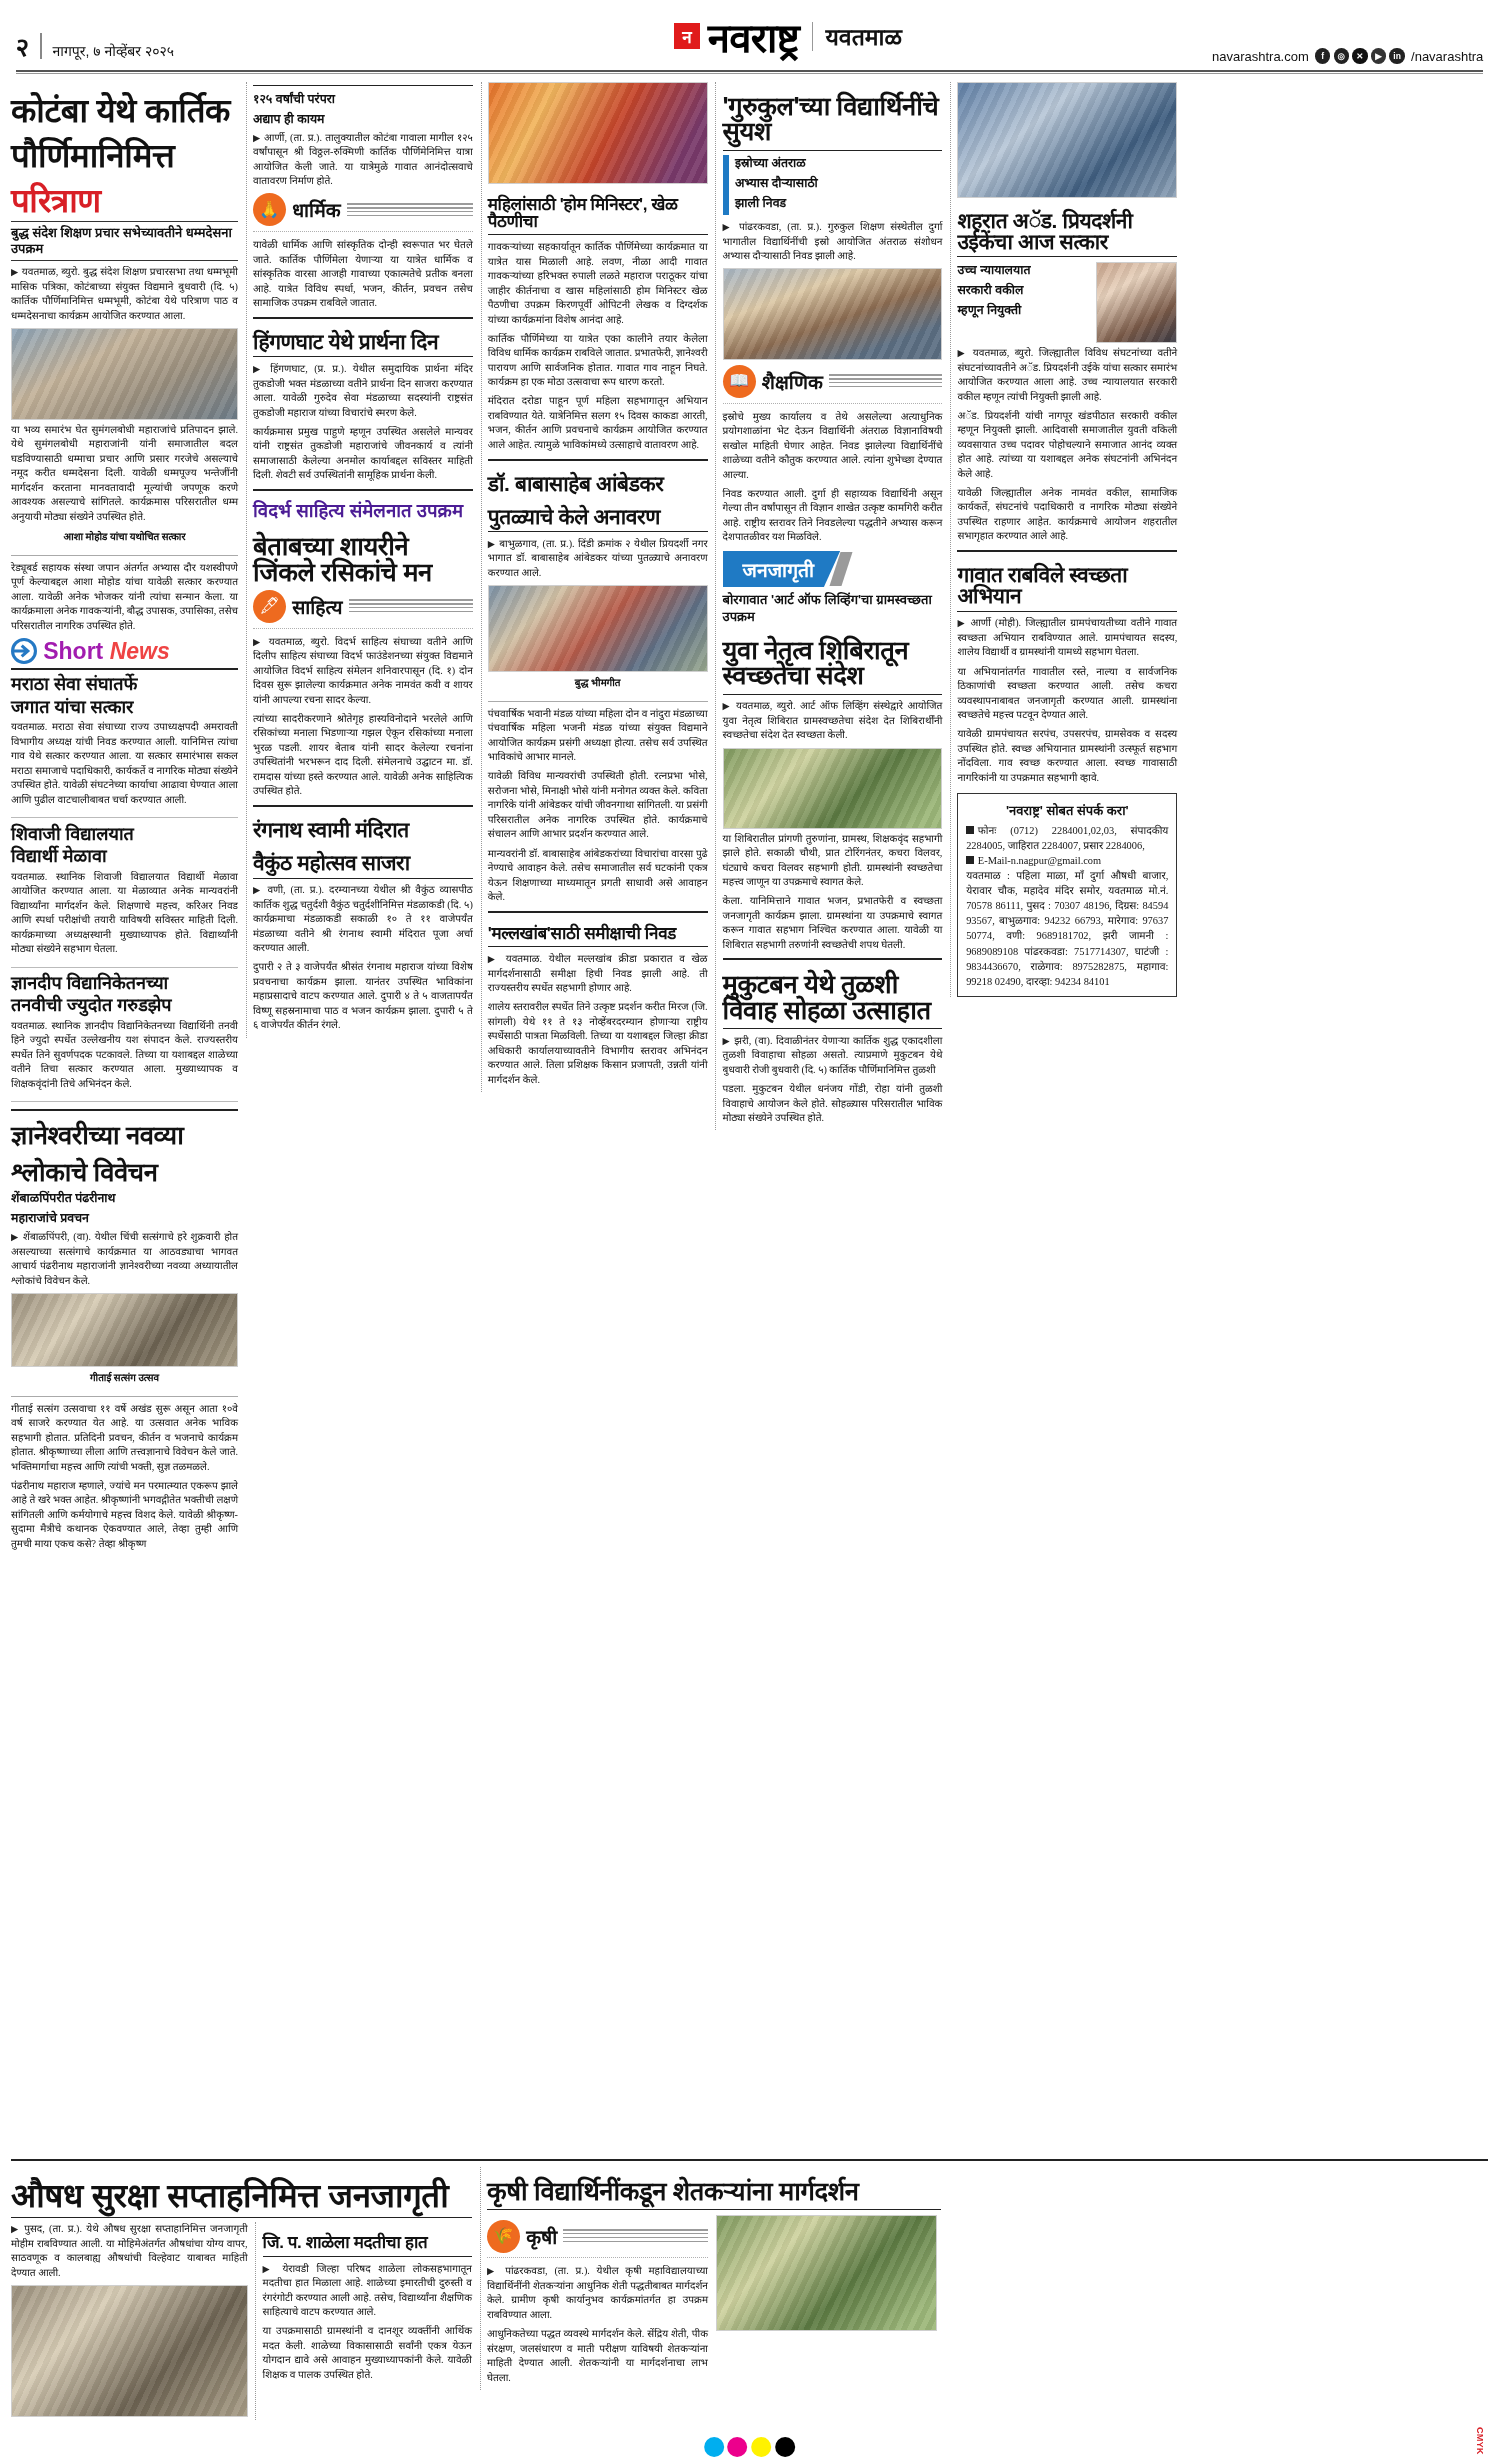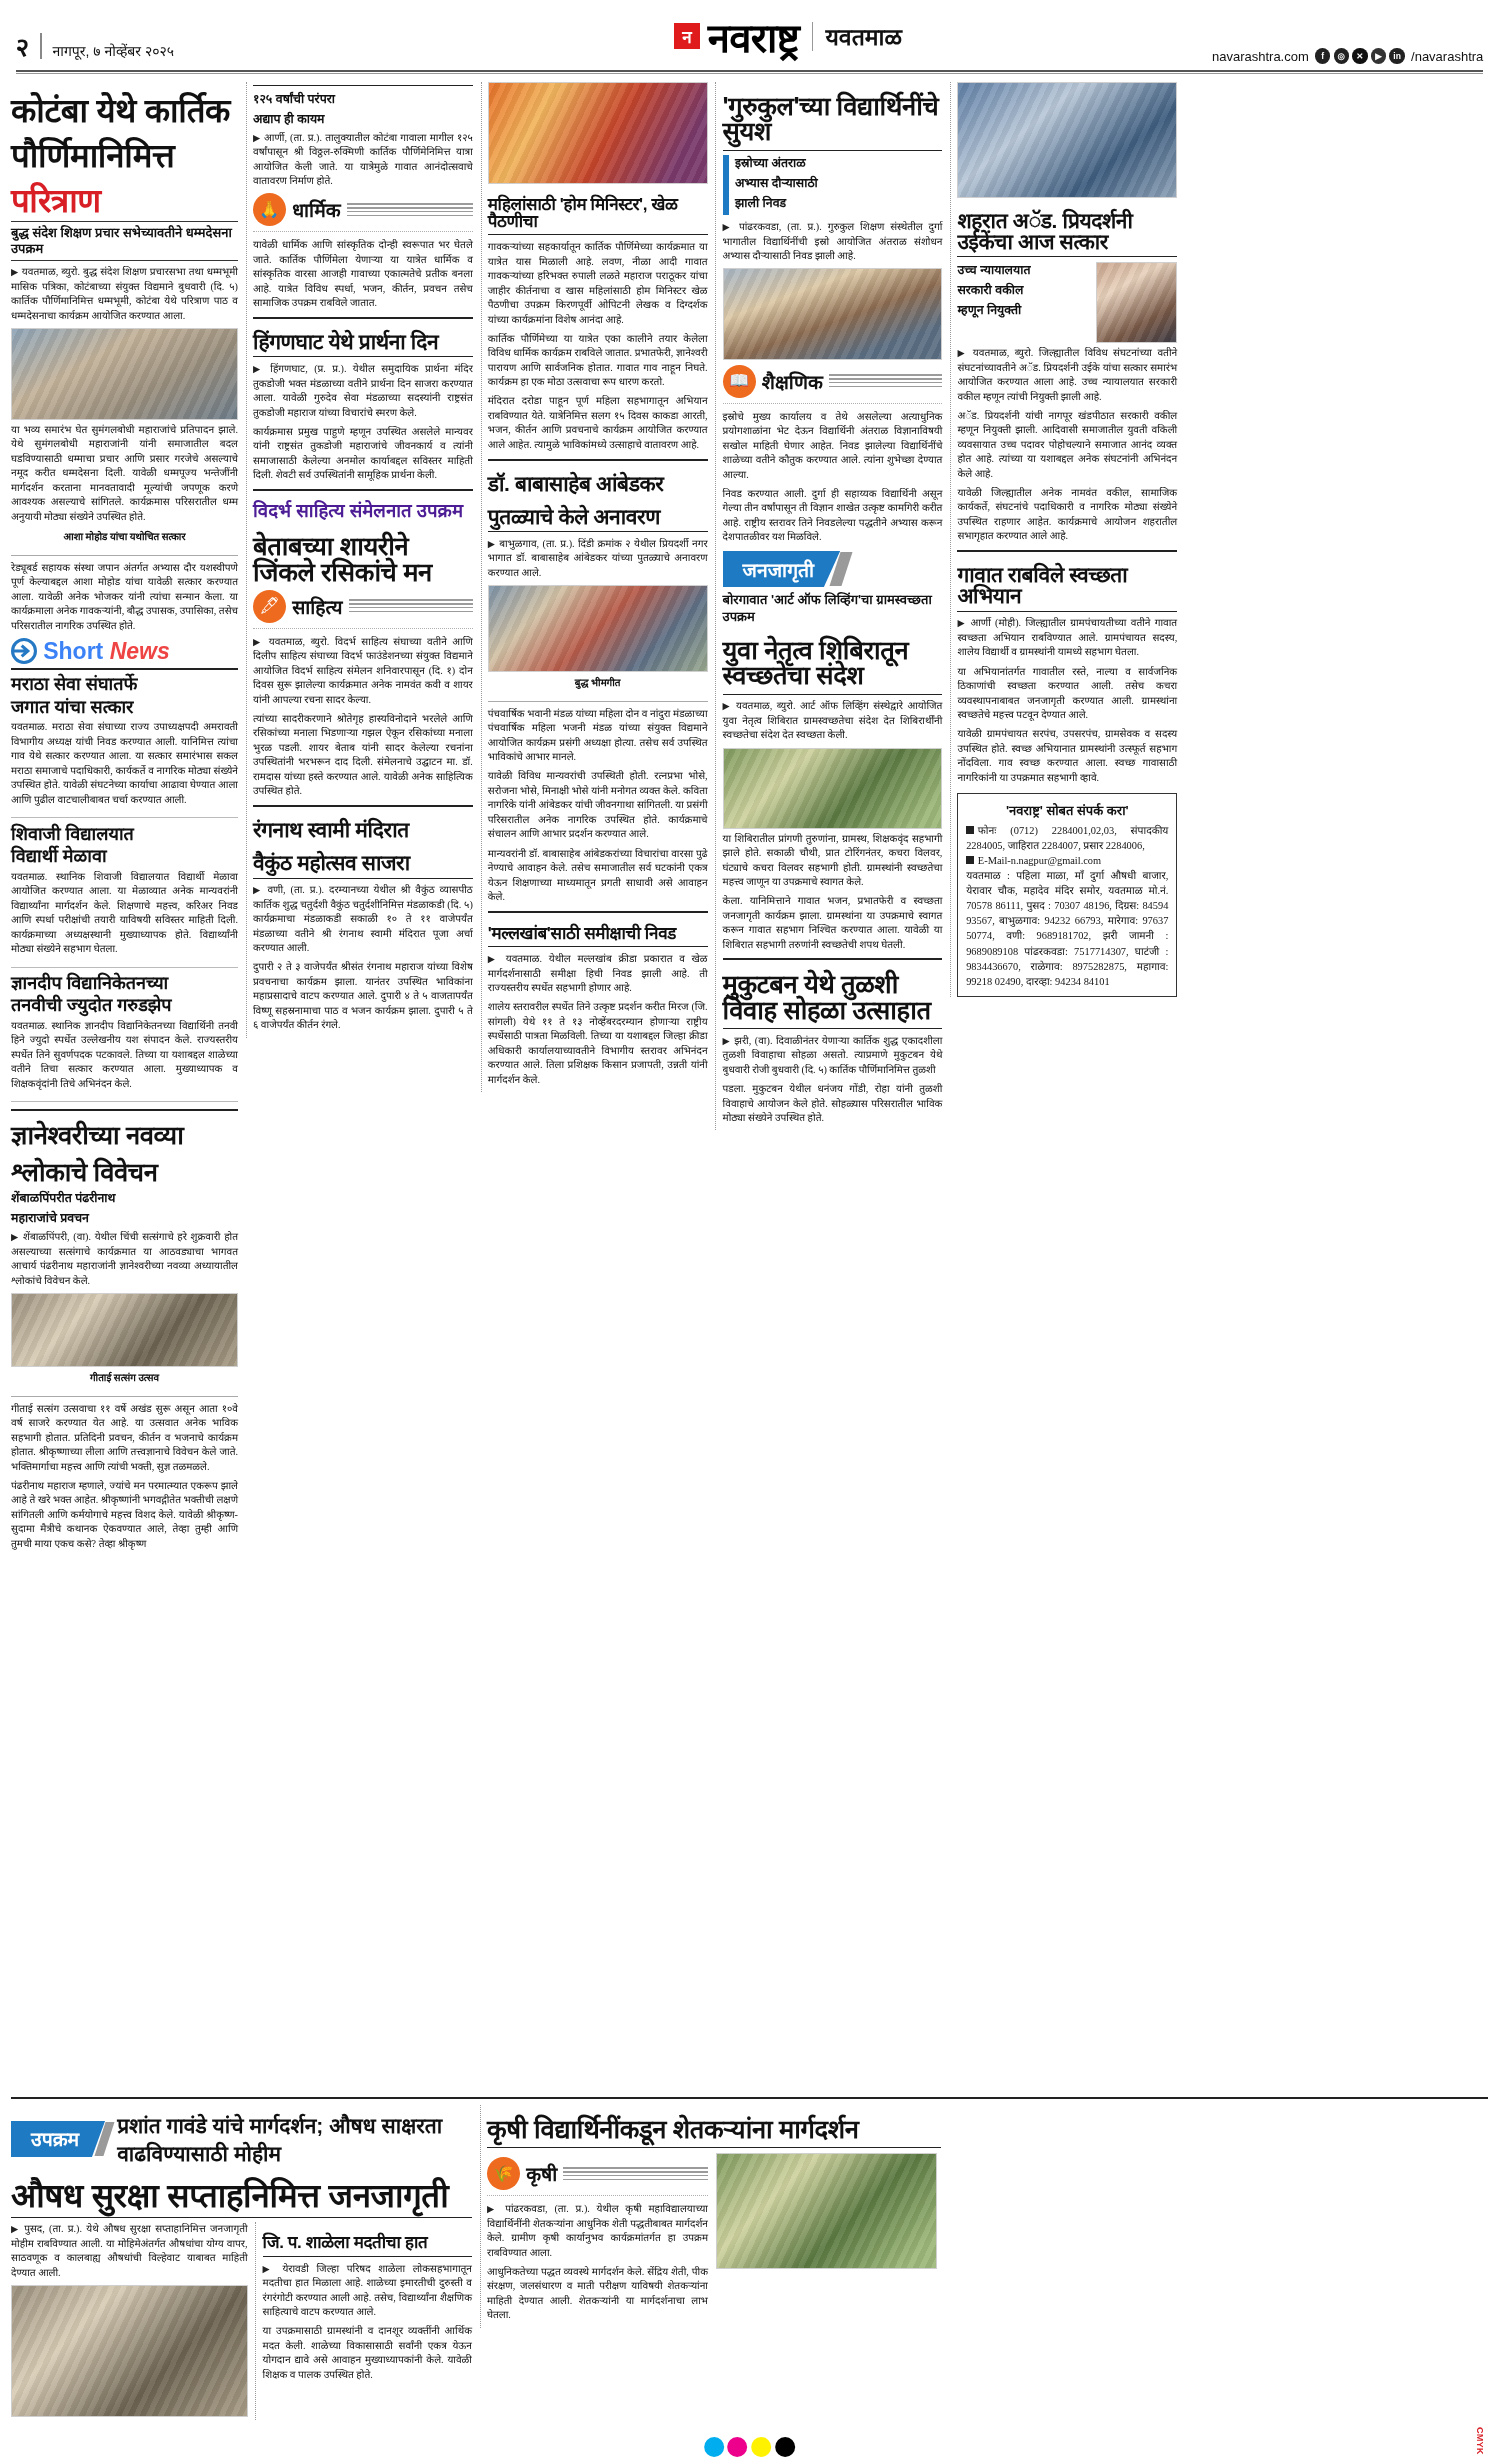--- a/index.html
+++ b/index.html
@@ -113,21 +113,21 @@
   }
   .badge-lines { flex: 1; height: 14px;
     background: repeating-linear-gradient(to bottom,#9b9b9b 0 1.6px,transparent 1.6px 3.9px); }
   .dotline { border-bottom: 1.6px dotted #b0b0b0; margin: 3.9px 0 6.2px; }
 
   
   .shortnews-hd { display: flex; align-items: center; gap: 6.2px; border-bottom: 2.3px solid #222; padding-bottom: 3.1px; margin-bottom: 5.4px;}
   .sn-icon { width: 26px; height: 26px; position: relative; }
   .sn-icon svg { width: 26px; height: 26px; }
   .sn-title { font-size: 23px; font-weight: bold; font-family: "Liberation Sans", sans-serif; }
-  .sn-title .dark { color: #3b82f6; } .sn-title .grey { color: #ef4444; font-style: italic; }
+  .sn-title .dark { color: #a21caf; } .sn-title .grey { color: #ef4444; font-style: italic; }
   .sn-item { border-bottom: 0.8px solid #bbb; padding-bottom: 5.4px; margin-bottom: 6.2px; }
   .sn-hl { font-size: 18px; font-weight: bold; line-height: 1.08; font-family: "Liberation Sans", sans-serif; margin-bottom: 3.1px; }
 
   
   .ribbon { display: flex; align-items: center; gap: 0; margin: 6.2px 0 4.7px; }
   .ribbon-tag {
     background: #1f7ac4; color: #fff; font-size: 19.4px; font-weight: bold;
     font-family: "Liberation Sans", sans-serif; padding: 4.7px 26px 4.7px 20px;
     clip-path: polygon(0 0, 100% 0, 86% 100%, 0% 100%);
   }
@@ -390,25 +390,20 @@
       </div>
     </div>
 
   </div>
 
   <div style="position:absolute; left:11px; right:11px; bottom:42px;">
     <div class="hr-thick"></div>
     <div style="display:flex; gap:7.8px; align-items:flex-start;">
 
       <div style="width:461px">
-        <div class="ribbon">
-          <span class="ribbon-tag">उपक्रम</span>
-          <span class="ribbon-slash"></span>
-          <span class="ribbon-title">प्रशांत गावंडे यांचे मार्गदर्शन; औषध साक्षरता वाढविण्यासाठी मोहीम</span>
-        </div>
         <div class="hl hl-xl">औषध सुरक्षा सप्ताहनिमित्त जनजागृती</div>
         <div class="hl-rule"></div>
         <div style="display:flex; gap:7.8px;">
           <div style="width:248px">
             <div class="body"><span class="arrow">▶</span> <span>पुसद, (ता. प्र.). येथे औषध सुरक्षा सप्ताहानिमित्त जनजागृती मोहीम राबविण्यात आली. या मोहिमेअंतर्गत औषधांचा योग्य वापर, साठवणूक व कालबाह्य औषधांची विल्हेवाट याबाबत माहिती देण्यात आली.</span></div>
             <div class="photo indoor" style="height:132px"></div>
           </div>
           <div style="width:227px" class="vline">
             <div class="hl hl-sm" style="padding-left:6.2px">जि. प. शाळेला मदतीचा हात</div>
             <div class="hl-rule" style="margin-left:6.2px"></div>

